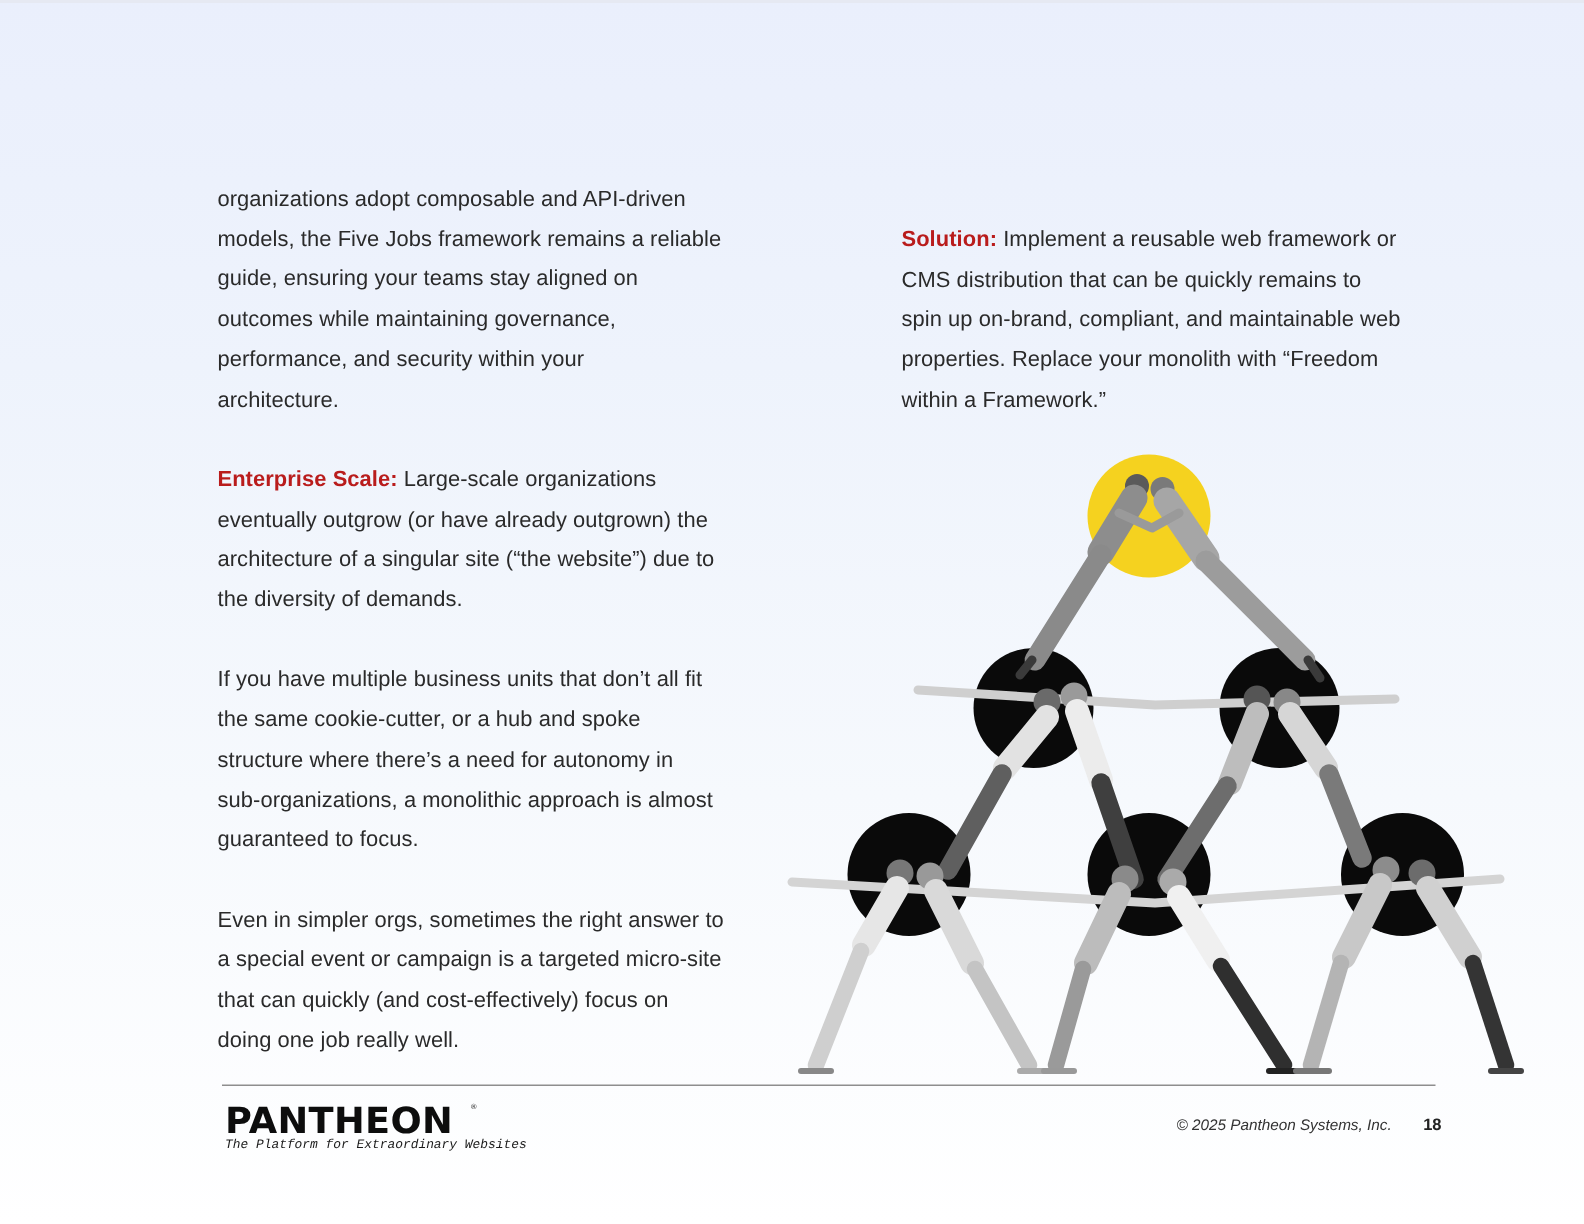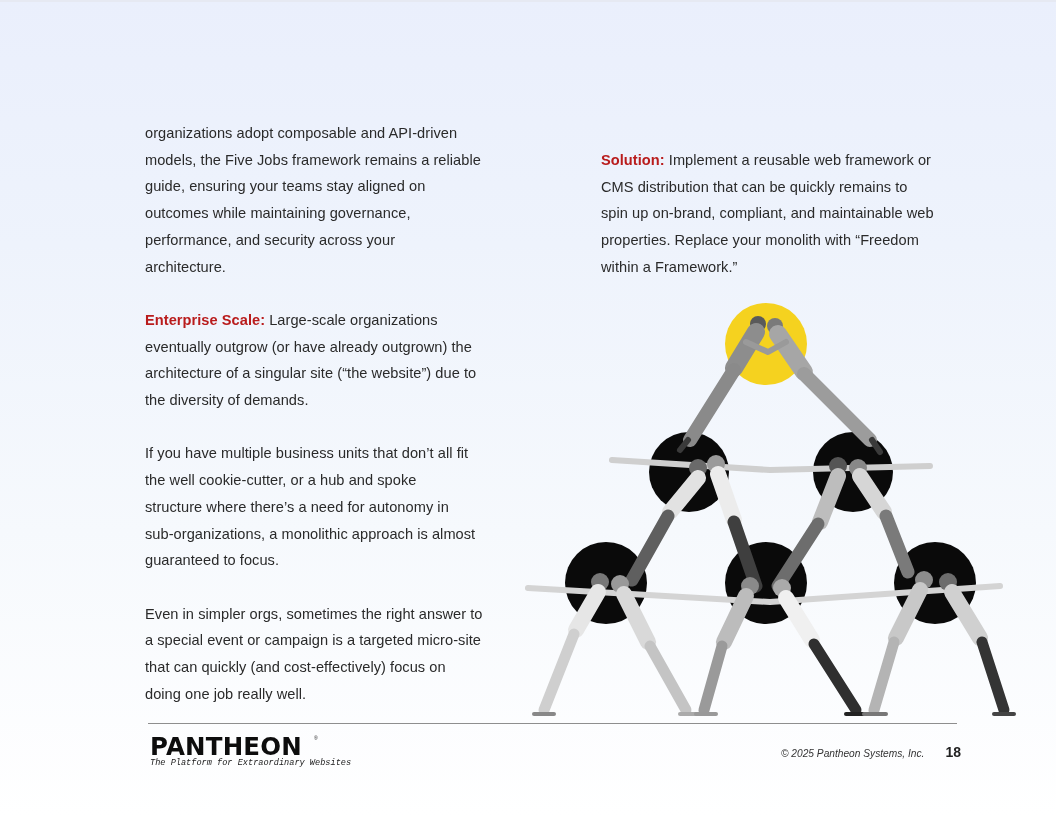--- a/index.html
+++ b/index.html
@@ -102,45 +102,45 @@
       position: absolute;
       right: 95px;
       top: 744px;
       font-size: 10.2px;
       color: #333;
       display: flex;
       align-items: baseline;
       gap: 21px;
     }
     .copyright { font-style: italic; }
-    .page-num { font-weight: bold; font-size: 14px; color: #222; }
+    .page-num { font-weight: bold; font-size: 11px; color: #222; }
   </style>
 </head>
 <body>
 
 <div class="page-edge"></div>
 
 <div class="col col-left">
   <p class="para">
     <span>organizations adopt composable and API-driven</span><br>
     <span>models, the Five Jobs framework remains a reliable</span><br>
     <span>guide, ensuring your teams stay aligned on</span><br>
     <span>outcomes while maintaining governance,</span><br>
-    <span>performance, and security across your</span><br>
+    <span>performance, and security within your</span><br>
     <span>architecture.</span>
   </p>
   <p class="para">
     <span class="bold">Enterprise Scale:</span><span> Large-scale organizations</span><br>
     <span>eventually outgrow (or have already outgrown) the</span><br>
     <span>architecture of a singular site (“the website”) due to</span><br>
     <span>the diversity of demands.</span>
   </p>
   <p class="para">
     <span>If you have multiple business units that don’t all fit</span><br>
-    <span>the well cookie-cutter, or a hub and spoke</span><br>
+    <span>the same cookie-cutter, or a hub and spoke</span><br>
     <span>structure where there’s a need for autonomy in</span><br>
     <span>sub-organizations, a monolithic approach is almost</span><br>
     <span>guaranteed to focus.</span>
   </p>
   <p class="para">
     <span>Even in simpler orgs, sometimes the right answer to</span><br>
     <span>a special event or campaign is a targeted micro-site</span><br>
     <span>that can quickly (and cost-effectively) focus on</span><br>
     <span>doing one job really well.</span>
   </p>

